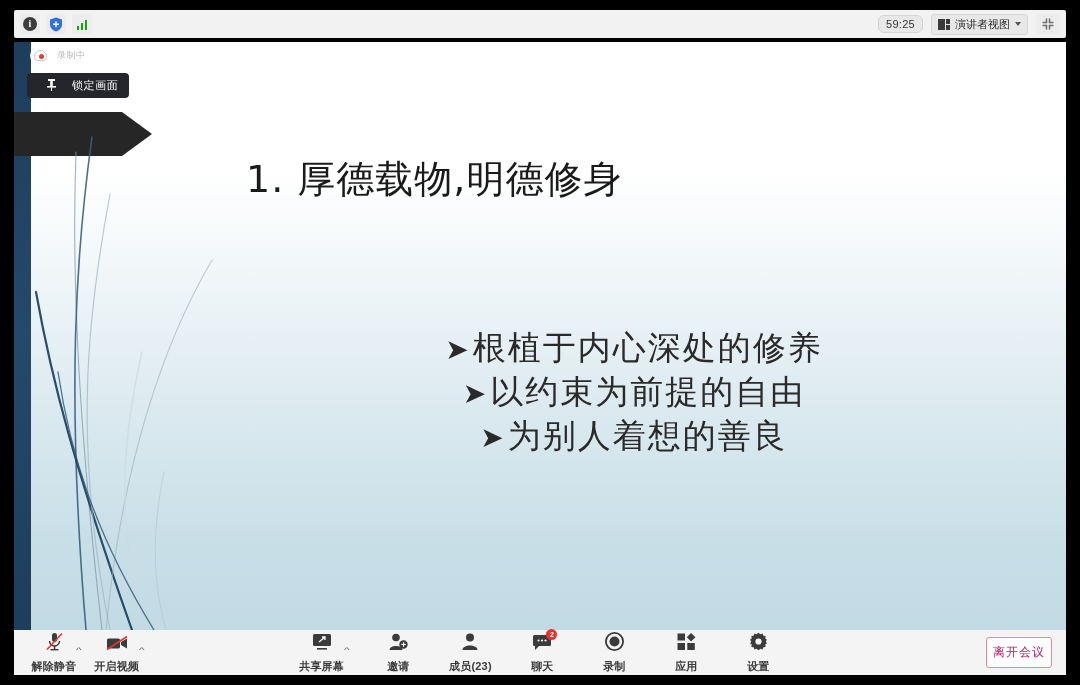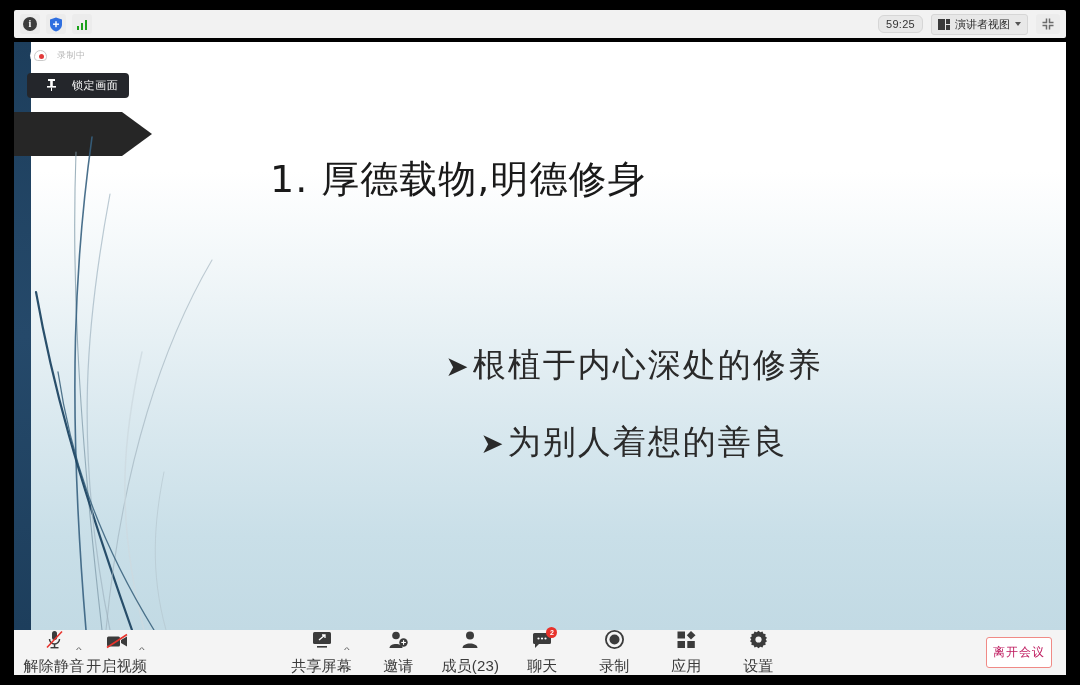--- a/index.html
+++ b/index.html
@@ -73,33 +73,33 @@
   .banner{
     position:absolute; left:0; top:70px; width:138px; height:44px;
     background:#262626;
     clip-path:polygon(0 0, 108px 0, 138px 50%, 108px 100%, 0 100%);
   }
 
   
   .grass{ position:absolute; left:0; top:0; width:330px; height:100%; }
 
   .slide-title{
-    position:absolute; left:256px; top:112px;
+    position:absolute; left:232px; top:112px;
     font-size:38px; color:#1a1a1a; letter-spacing:1px;
     font-family:"DejaVu Sans","Liberation Sans",sans-serif;
     font-weight:400; white-space:nowrap;
   }
   .bullets{
     position:absolute; left:300px; top:285px; width:640px;
     text-align:center;
     font-family:"DejaVu Serif","Liberation Serif",serif;
     color:#2a2a2a;
   }
   .bullet{
-    font-size:33px; line-height:75px; letter-spacing:2px; white-space:nowrap;
+    font-size:33px; line-height:42px; letter-spacing:2px; white-space:nowrap;
   }
   .bullet .bl-mark{ font-size:28px; margin-right:2px; }
 
   
   .recpill{
     position:absolute; left:30px; top:47px;
     display:flex; align-items:center; gap:10px;
     background:rgba(255,255,255,.92); border-radius:9px;
     padding:2px 7px 2px 4px;
   }
@@ -129,21 +129,21 @@
   }
   .bb-left{ display:flex; align-items:flex-start; margin-left:18px; gap:14px; }
   .bb-center{ position:absolute; left:0; right:0; display:flex; justify-content:center; gap:28px; }
   .bb-right{ position:absolute; right:14px; }
 
   .bb-item{
     display:flex; flex-direction:column; align-items:center;
     width:44px; position:relative;
   }
   .bb-ic{ height:20px; display:flex; align-items:flex-end; justify-content:center; }
-  .bb-lb{ font-size:15px; color:#3b3b3b; margin-top:8px; white-space:nowrap; letter-spacing:.2px; }
+  .bb-lb{ font-size:11px; color:#3b3b3b; margin-top:8px; white-space:nowrap; letter-spacing:.2px;font-weight:bold; }
   .bb-group{ display:flex; align-items:center; }
   .chev{
     font-size:8px; color:#555; margin-left:1px; margin-top:-6px;
     transform:scaleX(1.5);
   }
   .badge{
     position:absolute; top:-2px; left:26px;
     background:#e8322b; color:#fff; font-size:7px;
     min-width:11px; height:11px; border-radius:6px;
     display:flex; align-items:center; justify-content:center;
@@ -225,20 +225,23 @@
         </g>
       </svg>
 
       <div class="slide-title">1. 厚德载物,明德修身</div>
 
       <div class="bullets">
         <div class="bullet">
           <span class="bl-mark">➤</span><span>根植于内心深处的修养</span>
         </div>
         <div class="bullet">
+          <span class="bl-mark">➤</span><span>以约束为前提的自由</span>
+        </div>
+        <div class="bullet">
           <span class="bl-mark">➤</span><span>为别人着想的善良</span>
         </div>
       </div>
     </div>
   </div>
 
   <div class="recpill">
     <span class="rec-ic"></span>
     <span class="rec-txt">录制中</span>
   </div>

